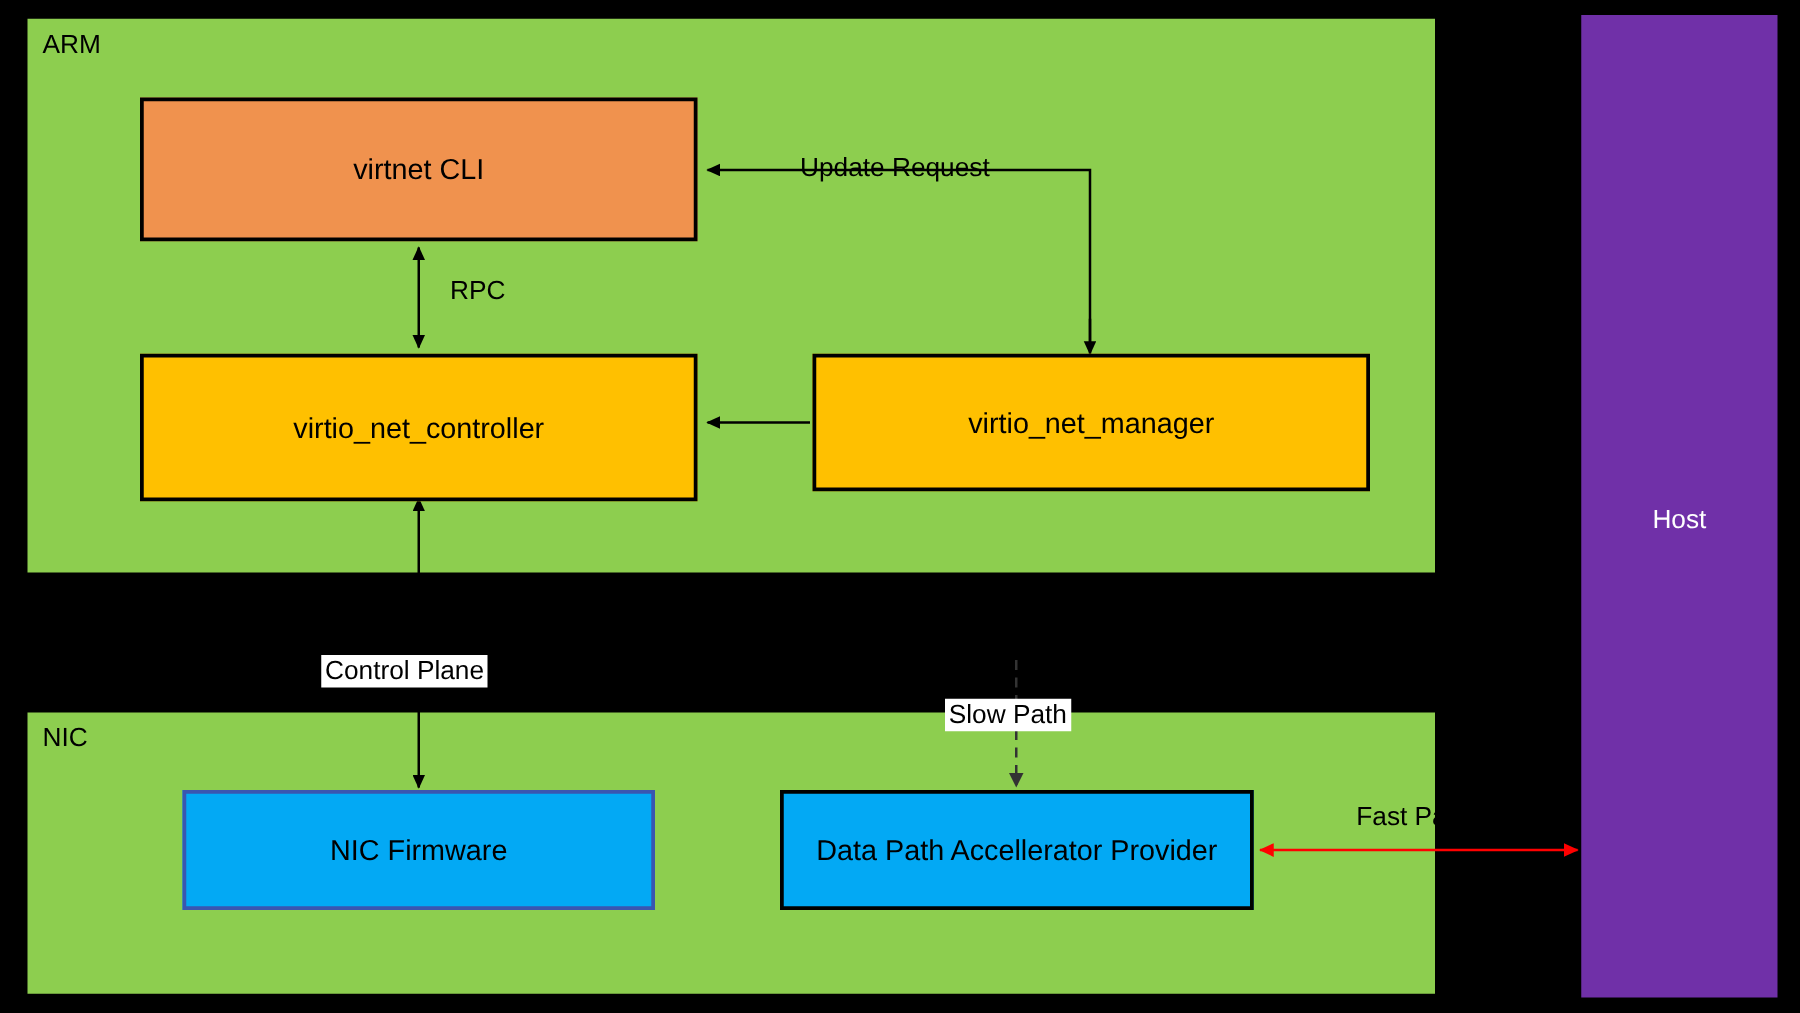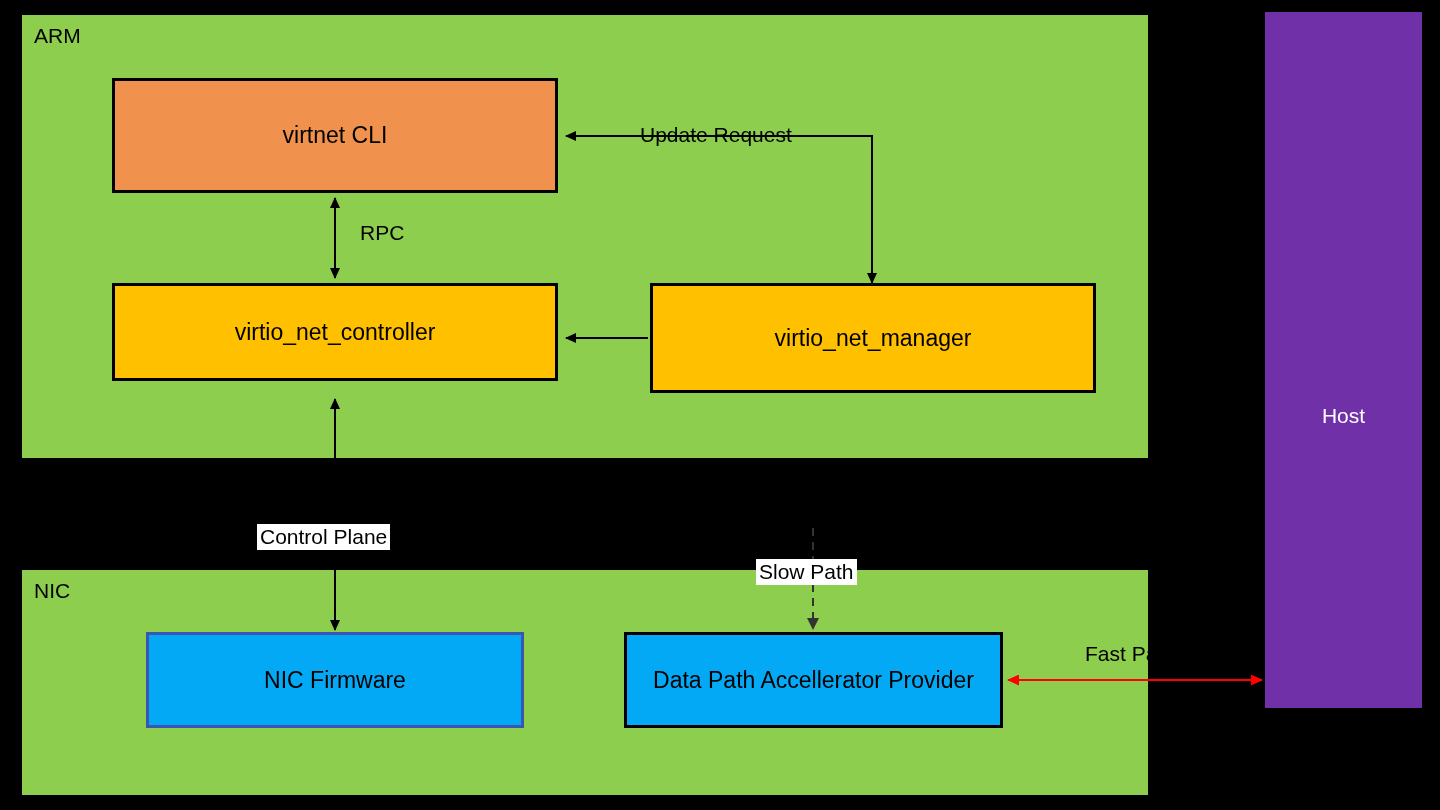--- a/index.html
+++ b/index.html
@@ -27,21 +27,21 @@
     width: 1126px; height: 443px;
     background: #8DCE4F;
   }
   .zone-nic {
     left: 22px;  top: 570px;
     width: 1126px; height: 225px;
     background: #8DCE4F;
   }
   .zone-host {
     left: 1265px; top: 12px;
-    width: 157px; height: 696px;
+    width: 157px; height: 786px;
     background: #7030A8;
   }
   .zone-label {
     position: absolute;
     left: 12px;  top: 9px;
     font-size: 21px;
     color: #000000;
     line-height: 1.1;
     white-space: nowrap;
   }
@@ -68,21 +68,21 @@
     white-space: nowrap;
   }
   .box-cli {
     left: 112px; top: 78px;
     width: 446px; height: 115px;
     background: #F0924E;
     border: 3px solid #000000;
   }
   .box-controller {
     left: 112px; top: 283px;
-    width: 446px; height: 98px;
+    width: 446px; height: 118px;
     background: #FFC000;
     border: 3px solid #000000;
   }
   .box-manager {
     left: 650px; top: 283px;
     width: 446px; height: 110px;
     background: #FFC000;
     border: 3px solid #000000;
     justify-content: center;
   }

